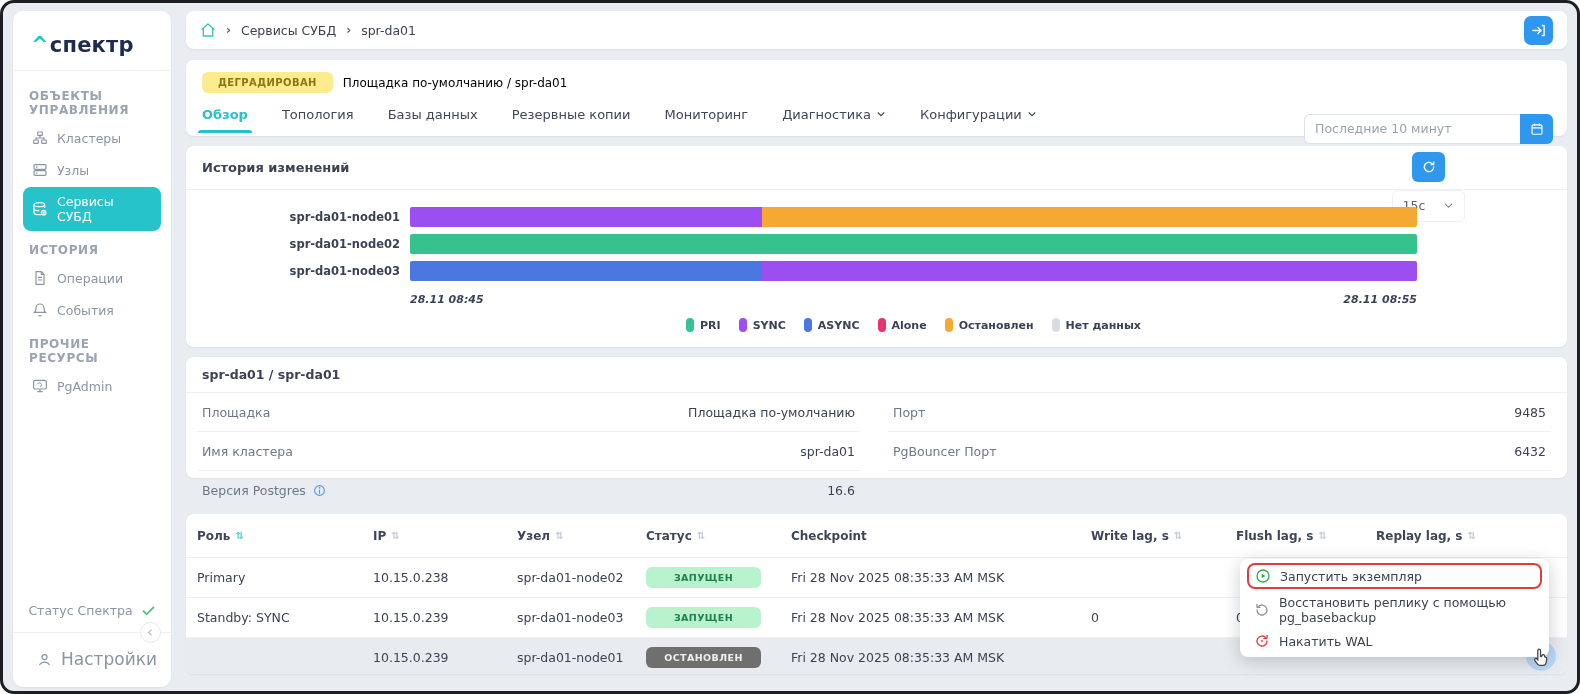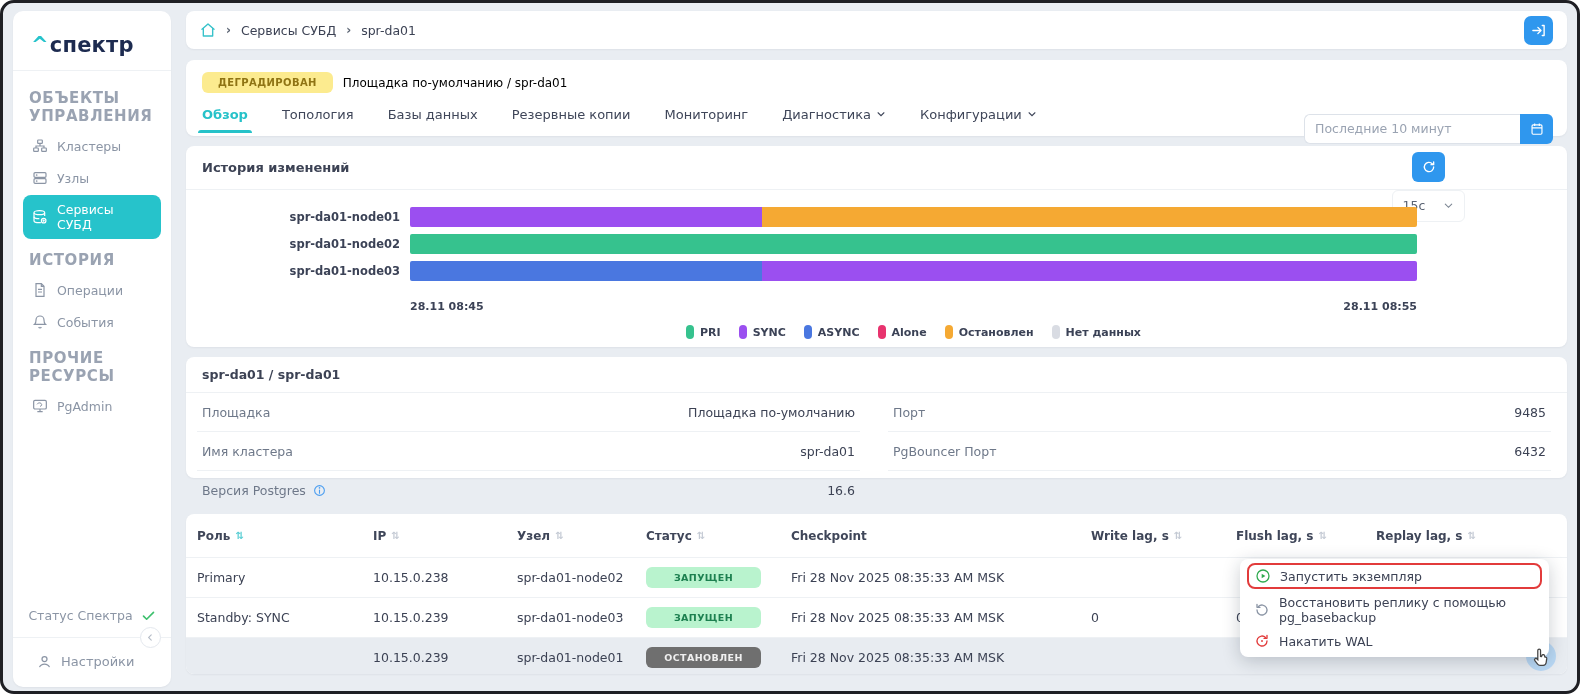--- a/index.html
+++ b/index.html
@@ -6,30 +6,30 @@
   .frame{position:relative;width:1580px;height:694px;box-sizing:border-box;border:3px solid #1e1f24;border-radius:14px;background:#e9edf2;overflow:hidden;}
   .card{background:#fff;border-radius:8px;box-shadow:0 1px 2px rgba(16,24,40,.05);}
   .icn{display:inline-flex;align-items:center;justify-content:center;line-height:0;}
   .icn svg{display:block;}
 
   
   .sidebar{position:absolute;left:10px;top:8px;width:158px;height:676px;background:#fff;border-radius:10px;box-shadow:0 1px 2px rgba(16,24,40,.05);display:flex;flex-direction:column;}
   .logo{padding:22px 18px 13px 18px;font-size:21px;font-weight:bold;color:#1d2b50;border-bottom:1px solid #eef1f4;letter-spacing:.2px;}
   .logo .caret{color:#26c3cb;margin-right:1px;}
   .nav{flex:1;padding-top:6px;}
-  .nav-title{font-size:15px;font-weight:bold;letter-spacing:.6px;color:#9aa3b2;text-transform:uppercase;margin:12px 16px 6px 16px;}
+  .nav-title{font-size:12px;font-weight:bold;letter-spacing:.6px;color:#9aa3b2;text-transform:uppercase;margin:12px 16px 6px 16px;}
   .nav-item{display:flex;align-items:center;gap:9px;margin:2px 10px;padding:7px 9px;border-radius:8px;font-size:12.5px;color:#8b95a5;cursor:pointer;}
   .nav-item .icn svg{stroke:#8b95a5;}
   .nav-item.active{background:#26c3cb;color:#fff;}
   .nav-item.active .icn svg{stroke:#fff;}
   .sidebar-footer{padding-bottom:10px;}
   .status-row{display:flex;align-items:center;justify-content:center;gap:8px;font-size:12.5px;color:#8b95a5;padding:10px 0 14px 0;}
   .footer-divider{position:relative;border-top:1px solid #eef1f4;height:0;}
   .collapse-btn{position:absolute;right:10px;top:-11px;width:21px;height:21px;border-radius:50%;border:1px solid #e4e8ee;background:#fff;color:#b5bcc7;font-size:11px;display:flex;align-items:center;justify-content:center;cursor:pointer;padding:0;}
-  .settings-row{display:flex;align-items:center;gap:9px;font-size:13px;color:#8b95a5;padding:16px 0 8px 24px;cursor:pointer;}
+  .settings-row{display:flex;align-items:center;gap:9px;font-size:17px;color:#8b95a5;padding:16px 0 8px 24px;cursor:pointer;}
 
   
   .main{position:absolute;left:183px;top:8px;right:10px;}
   .breadcrumb-bar{height:38px;display:flex;align-items:center;padding:0 14px;margin-bottom:11px;}
   .crumb-sep{color:#5a6372;font-size:12px;margin:0 10px;font-weight:bold;}
   .crumb{font-size:12.5px;color:#3c4254;}
   .exit-btn{margin-left:auto;width:29px;height:29px;border:none;border-radius:7px;background:#2f97ee;display:flex;align-items:center;justify-content:center;cursor:pointer;}
 
   .tabs-card{height:76px;margin-bottom:10px;}
   .title-row{display:flex;align-items:center;gap:10px;padding:12px 16px 2px 16px;}
@@ -50,21 +50,21 @@
   .sq-btn{width:33px;height:30px;border:none;background:#2f97ee;display:flex;align-items:center;justify-content:center;cursor:pointer;border-radius:6px;}
   .sq-btn.cal{border-radius:0 6px 6px 0;}
   .interval-select{display:flex;align-items:center;gap:18px;height:30px;padding:0 10px;border:1px solid #eef1f4;border-radius:6px;background:#fff;font-size:12.5px;color:#5a6372;cursor:pointer;}
 
   .chart{display:grid;grid-template-columns:224px 1fr 150px;padding-top:17px;}
   .tl-labels{grid-column:1;}
   .tl-label{height:20px;margin-bottom:7px;display:flex;align-items:center;justify-content:flex-end;padding-right:10px;font-size:11.5px;font-weight:bold;color:#3b4256;}
   .tl-bars{grid-column:2;}
   .tl-bar{height:20px;margin-bottom:7px;display:flex;border-radius:2px;overflow:hidden;}
   .tl-seg{height:100%;}
-  .axis-row{grid-column:2;display:flex;justify-content:space-between;font-size:11px;font-weight:bold;color:#3b4256;margin-top:12px;}
+  .axis-row{grid-column:2;display:flex;justify-content:space-between;font-size:11px;font-weight:bold;color:#3b4256;margin-top:5px;font-style:italic;}
   .legend{grid-column:2;display:flex;justify-content:center;gap:18px;margin-top:12px;}
   .legend-item{display:flex;align-items:center;gap:6px;font-size:11px;font-weight:bold;color:#3b4256;}
   .legend-chip{width:8px;height:14px;border-radius:4px;}
 
   .info-card{height:121px;margin-bottom:10px;}
   .info-title{font-size:12.5px;font-weight:bold;color:#3c4254;padding:10px 16px;border-bottom:1px solid #eef1f4;}
   .info-cols{display:grid;grid-template-columns:1fr 1fr;column-gap:28px;padding:0 16px 0 11px;}
   .info-row{display:flex;align-items:center;justify-content:space-between;height:38px;border-bottom:1px solid #eef1f4;padding:0 5px;}
   .info-row.last{border-bottom:none;}
   .info-label{font-size:12.5px;color:#6e7889;display:flex;align-items:center;gap:7px;}

